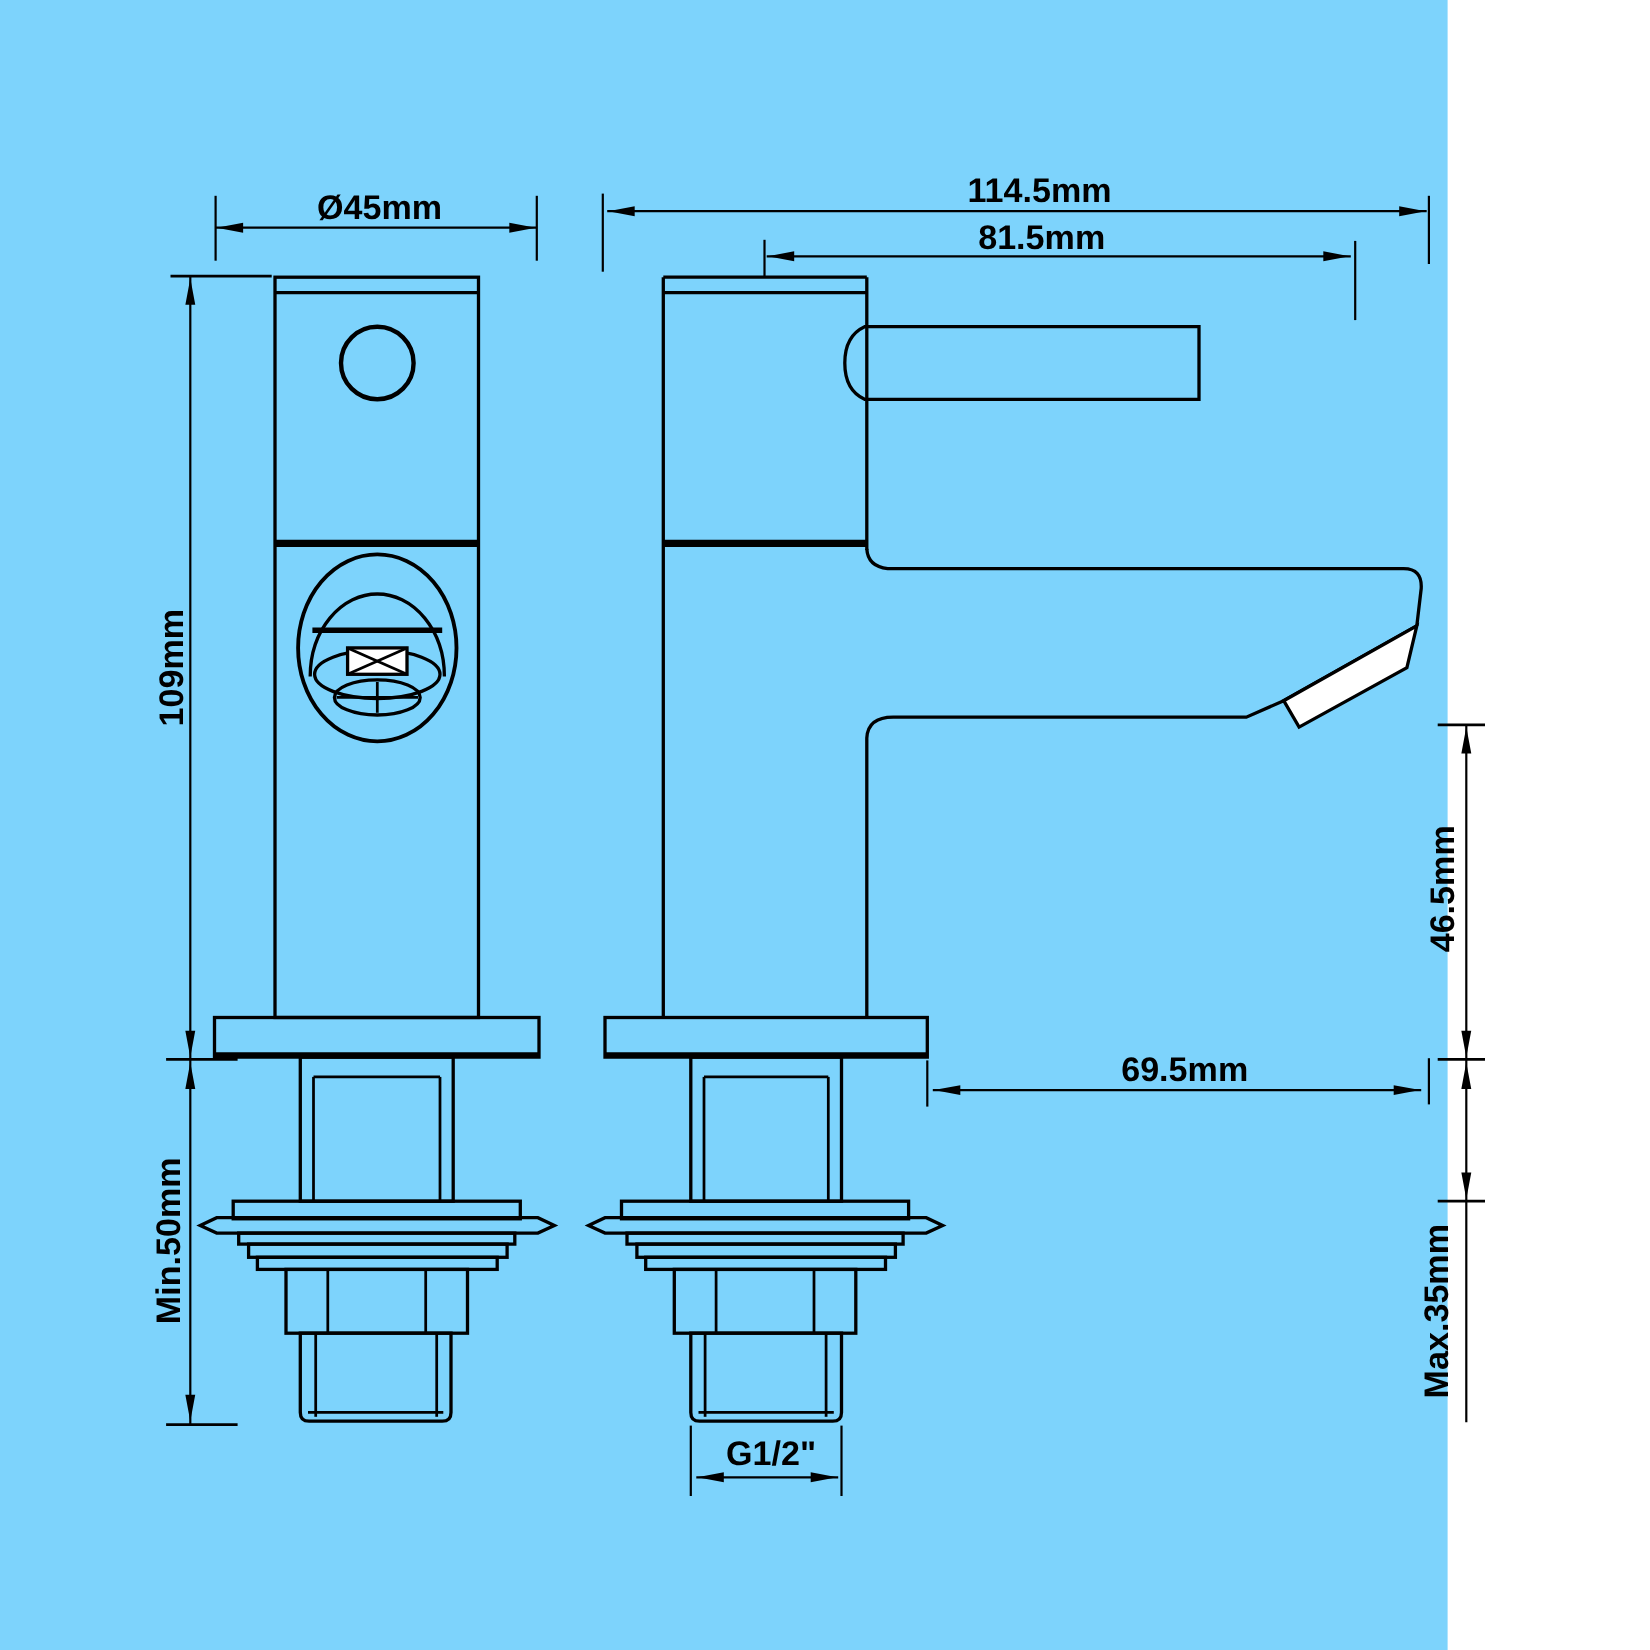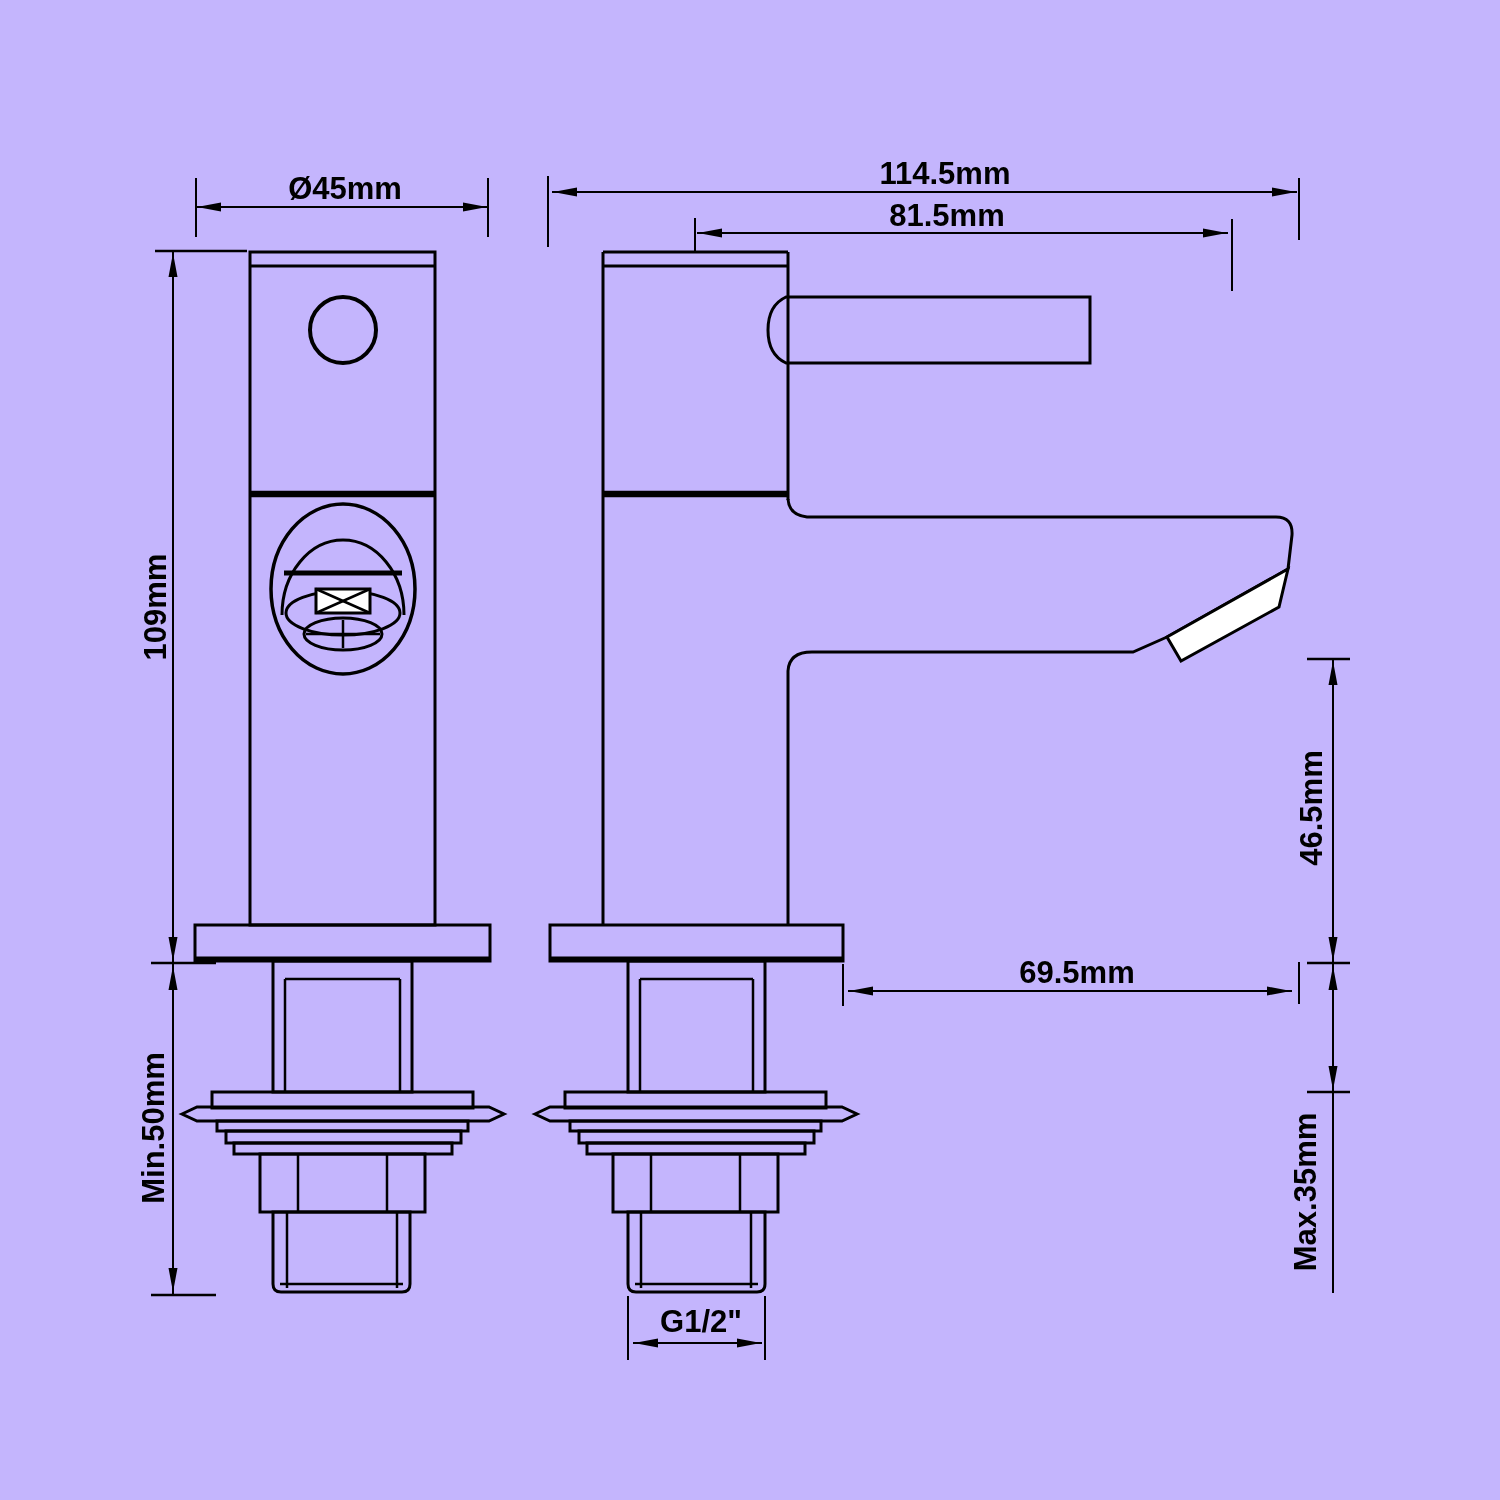--- a/index.html
+++ b/index.html
@@ -1,16 +1,16 @@
 <!DOCTYPE html>
 <html><head>
 <meta charset="utf-8">
 <style>
   html,body{margin:0;padding:0;background:#ffffff;}
-  .stage{width:1500px;height:1500px;position:relative;background:#c4b5fd;}
+  .stage{width:1316px;height:1500px;position:relative;background:#7dd3fc;}
   svg{display:block;}
   .ln{stroke:#000;fill:none;}
   .w2{stroke-width:2;}
   .w25{stroke-width:2.5;}
   .w3{stroke-width:3;}
   .w35{stroke-width:3.5;}
   .w4{stroke-width:4;}
   .w5{stroke-width:5;}
   .w6{stroke-width:6.5;}
   .arrow{fill:#000;stroke:none;}

